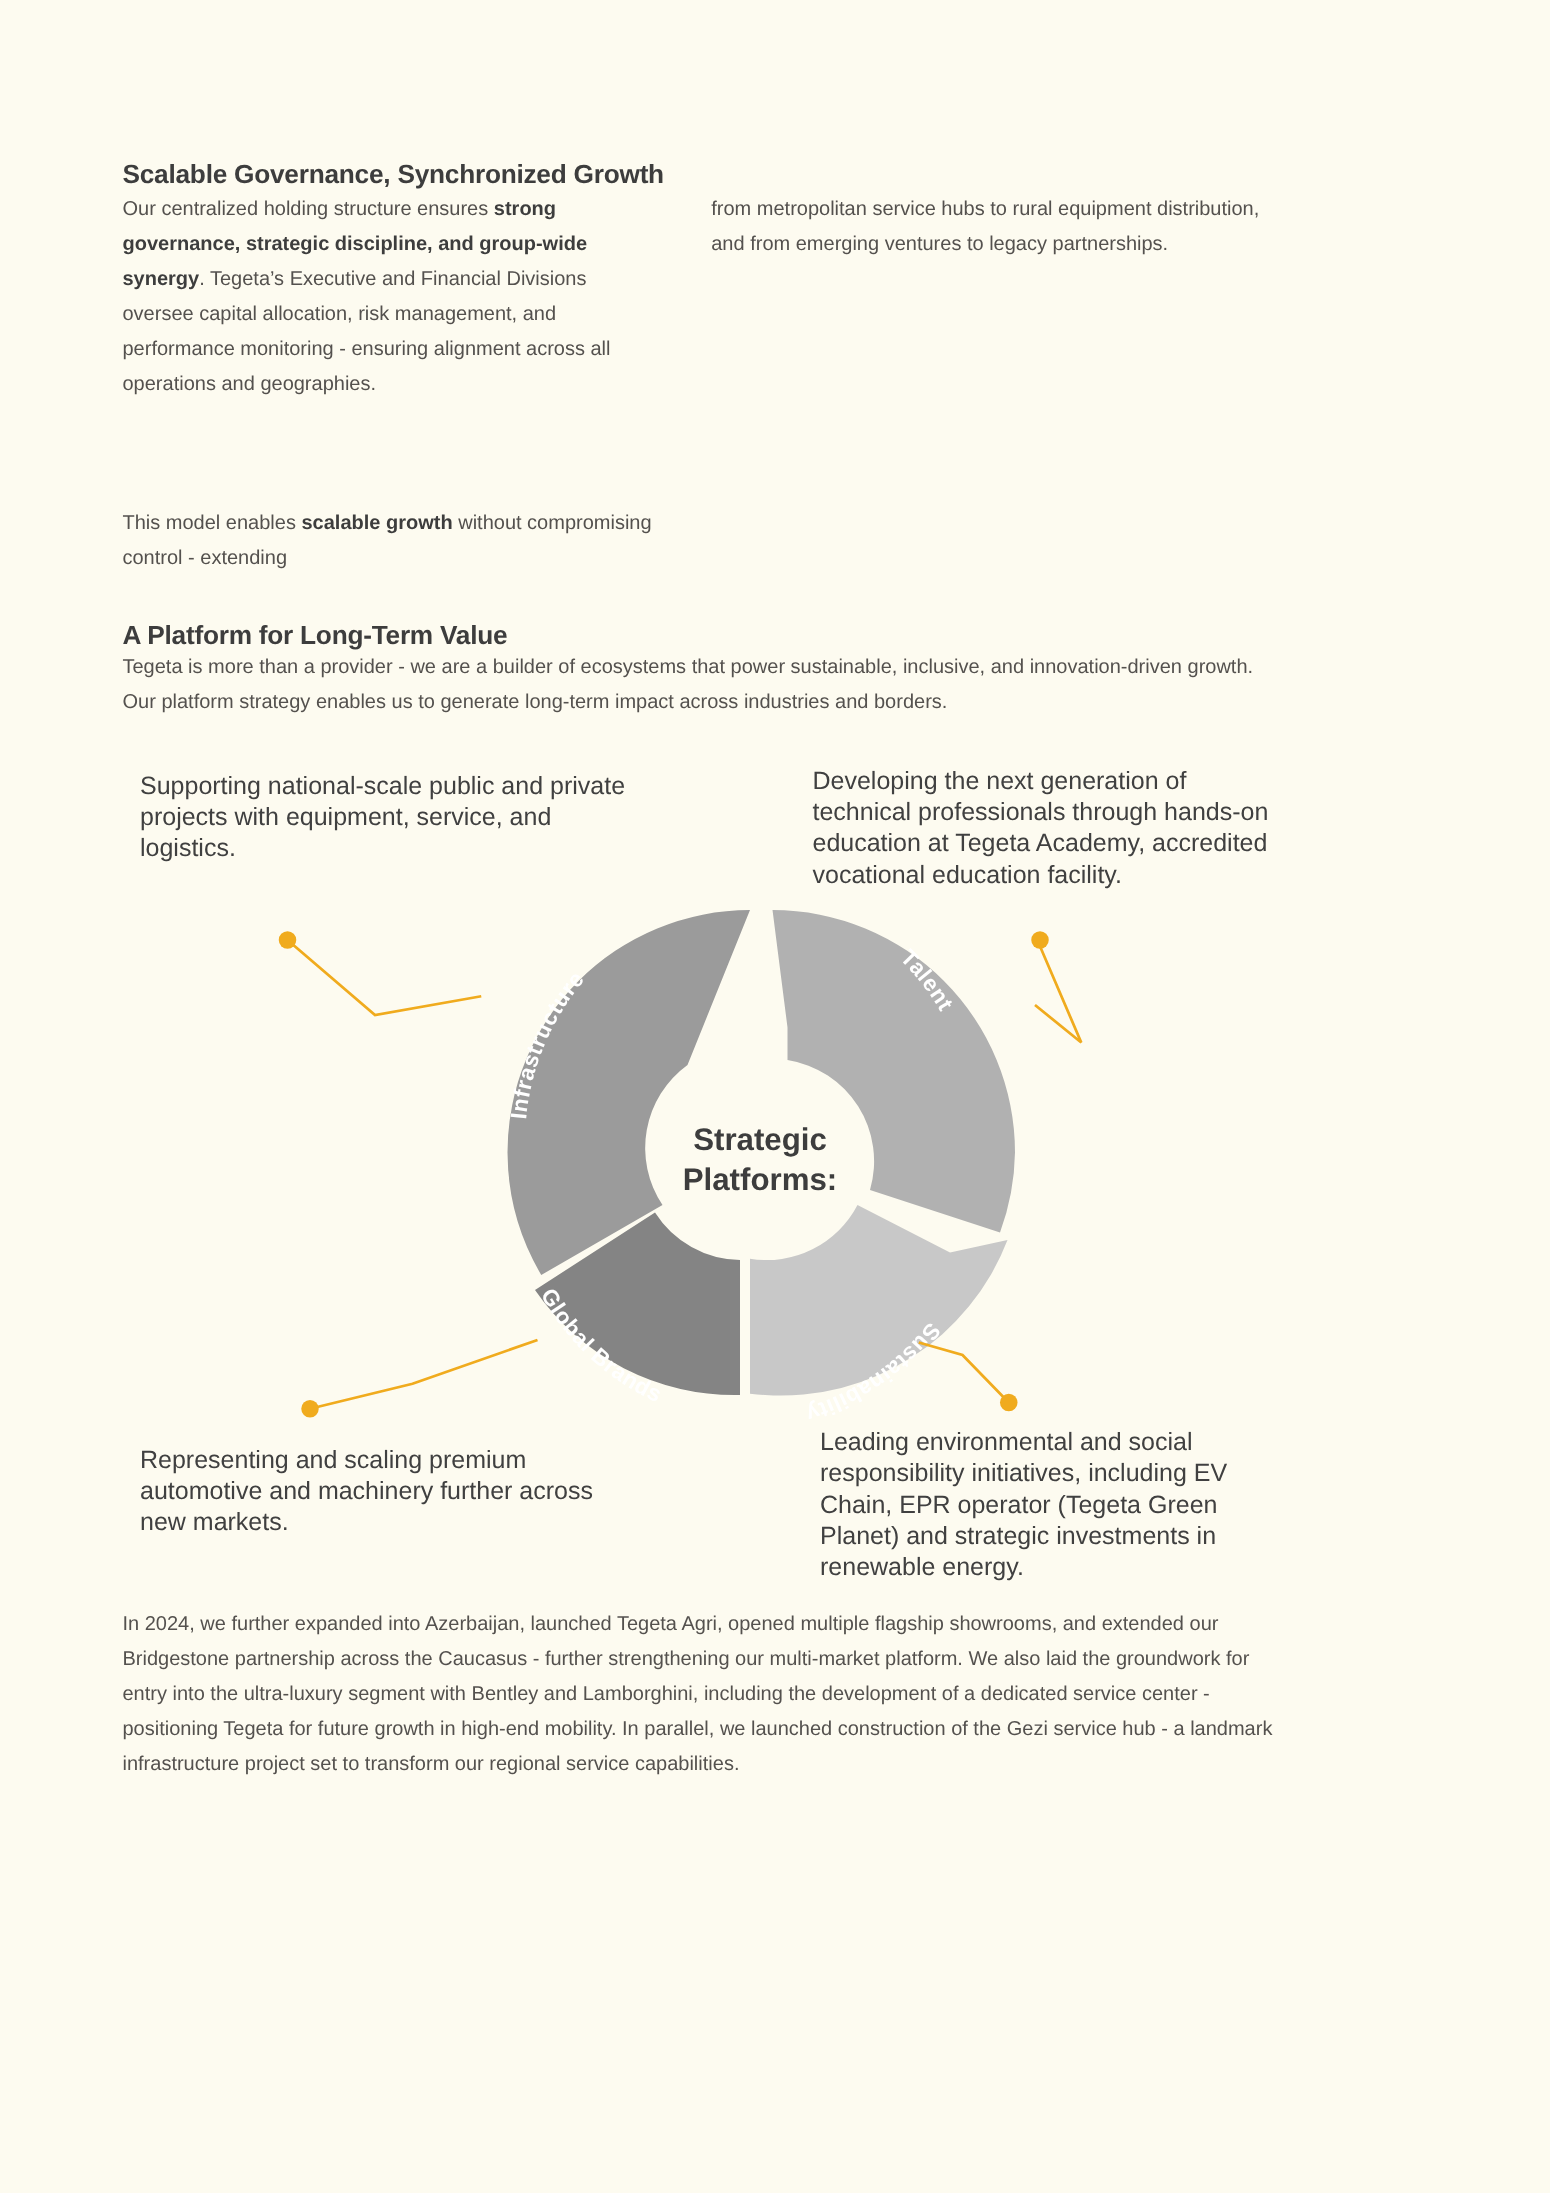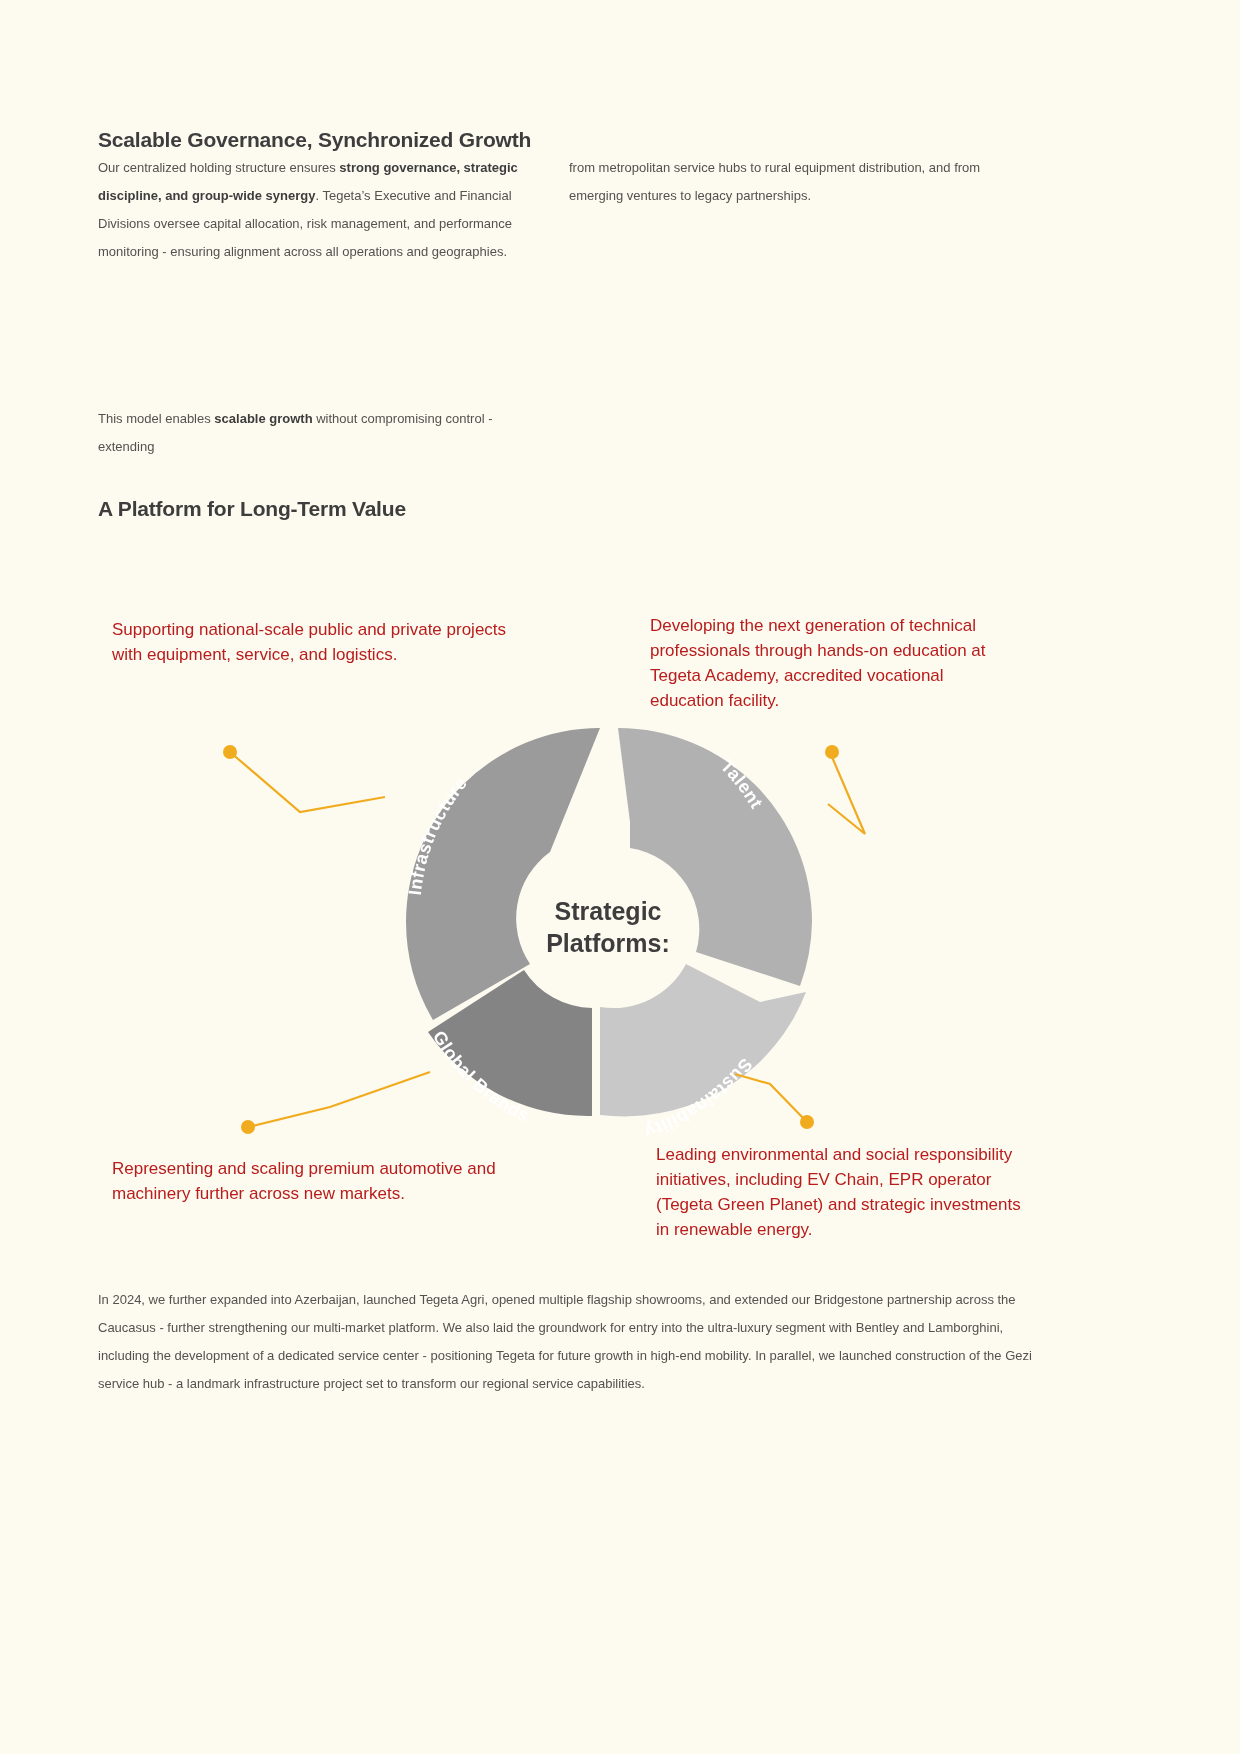--- a/index.html
+++ b/index.html
@@ -20,38 +20,38 @@
     font-weight:bold;
     color:#3d3d3d;
     letter-spacing:-0.2px;
   }
   #h-scalable { left:98px; top:99px; }
   #h-platform { left:98px; top:468px; }
 
   
   .col {
     position:absolute;
-    font-size:13px;
+    font-size:16px;
     line-height:28px;
     color:#54514e;
   }
   #col-left-a  { left:98px;  top:142px; width:430px; }
   #col-left-b  { left:98px;  top:393px; width:430px; }
   #col-right-a { left:569px; top:142px; width:445px; }
   #col-right-b { left:569px; top:254px; width:445px; }
   #intro-para  { left:98px;  top:508px; width:920px; }
   #final-para  { left:98px;  top:1274px; width:935px; }
   .col b, .col strong { font-weight:bold; color:#3d3d3d; }
 
   
   .callout {
     position:absolute;
-    font-size:17px;
+    font-size:20px;
     line-height:25px;
-    color:#b91c1c;
+    color:#404040;
   }
   #callout-infra   { left:112px; top:605px; width:400px; }
   #callout-talent  { left:650px; top:601px; width:370px; }
   #callout-brands  { left:112px; top:1144px; width:400px; }
   #callout-sustain { left:656px; top:1130px; width:375px; }
 
   
   #diagram {
     position:absolute;
     left:200px; top:690px;
@@ -74,20 +74,21 @@
 
   <div class="col" id="col-left-a"><span>Our centralized holding structure ensures </span><b>strong governance, strategic discipline, and group-wide synergy</b><span>. Tegeta’s Executive and Financial Divisions oversee capital allocation, risk management, and performance monitoring - ensuring alignment across all operations and geographies.</span></div>
 
   <div class="col" id="col-right-a"><span>from metropolitan service hubs to rural equipment distribution, and from emerging ventures to legacy partnerships.</span></div>
 
   <div class="col" id="col-left-b"><span>This model enables </span><b>scalable growth</b><span> without compromising control - extending</span></div>
 
 
   <h2 class="h-sec" id="h-platform">A Platform for Long-Term Value</h2>
 
+  <div class="col" id="intro-para"><span>Tegeta is more than a provider - we are a builder of ecosystems that power sustainable, inclusive, and innovation-driven growth. Our platform strategy enables us to generate long-term impact across industries and borders.</span></div>
 
   <div class="callout" id="callout-infra">Supporting national-scale public and private projects with equipment, service, and logistics.</div>
 
   <div class="callout" id="callout-talent">Developing the next generation of technical professionals through hands-on education at Tegeta Academy, accredited vocational education facility.</div>
 
   <div class="callout" id="callout-brands">Representing and scaling premium automotive and machinery further across new markets.</div>
 
   <div class="callout" id="callout-sustain">Leading environmental and social responsibility initiatives, including  EV Chain, EPR operator (Tegeta Green Planet) and strategic investments in renewable energy.</div>
 
   <div id="diagram">

